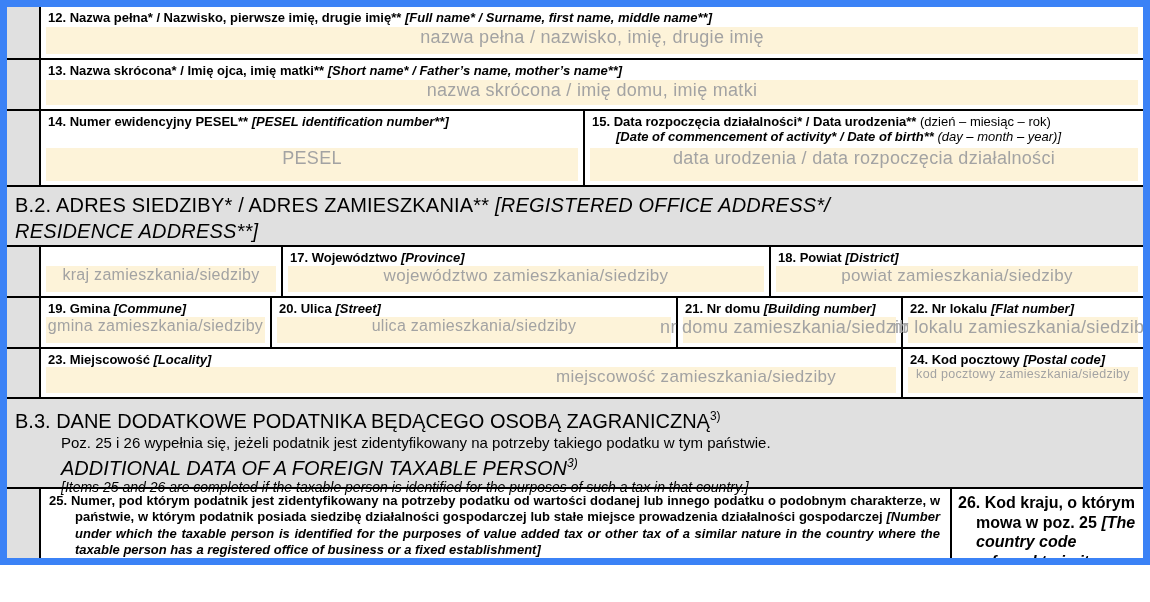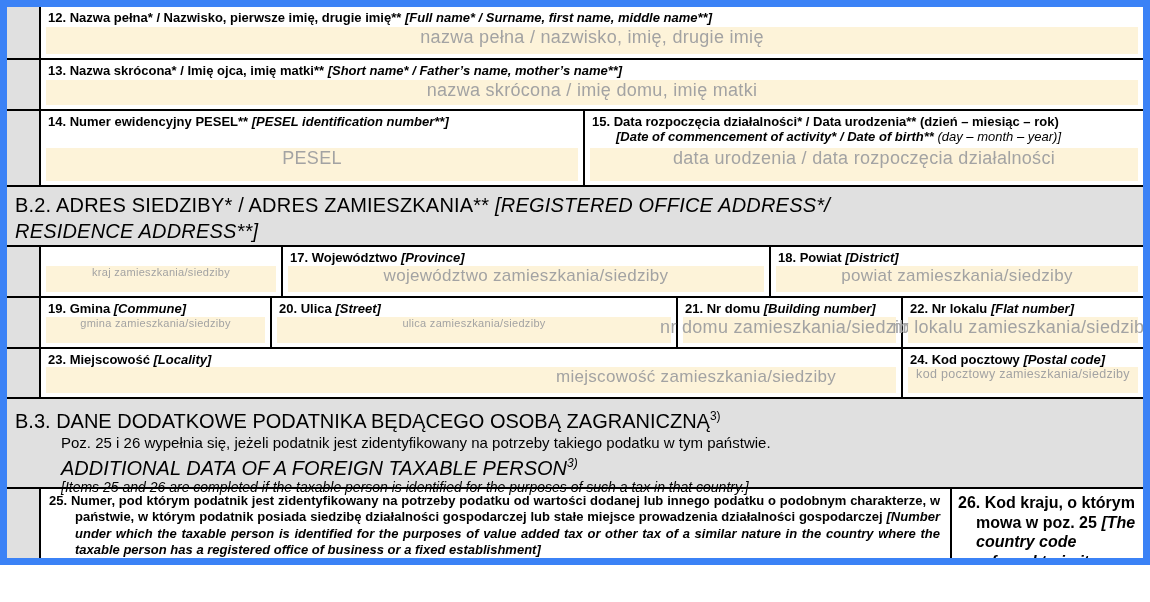--- a/index.html
+++ b/index.html
@@ -21,32 +21,32 @@
   .hh2{height:60px}.hr1{height:51px}.hr2{height:51px}.hr3{height:50px}
   .hh3{height:90px}.hr4{height:116px}
 
   
   .w544{width:544px;flex:none}.w242{width:242px;flex:none}.w488{width:488px;flex:none}
   .w231{width:231px;flex:none}.w406{width:406px;flex:none}.w225{width:225px;flex:none}
   .w862{width:862px;flex:none}.w911{width:911px;flex:none}
 
   .lbl { font-size:13px; font-weight:bold; line-height:1.18; padding:3px 6px 0 7px; white-space:nowrap; overflow:hidden; }
   .lbl .en { font-style:italic; }
-  .lbl .plain { font-weight:bold; }
+  .lbl .plain { font-weight:normal; }
   .lbl .plain-it { font-weight:normal; font-style:italic; }
   .lbl-line2 { padding-left:24px; }
 
   .input {
     background:#fdf3d9; margin:2px 5px 4px 5px; flex:1;
     display:flex; align-items:flex-start; justify-content:center; min-height:0;
   }
   .input-fixed { flex:none; height:33px; margin-top:auto; }
   .input-sm { flex:none; height:26px; margin-top:auto; }
   .ph { color:#a3a3a3; letter-spacing:0.3px; white-space:nowrap; }
-  .ph-lg{font-size:18px}.ph-17{font-size:17px}.ph-16{font-size:11px}
+  .ph-lg{font-size:18px}.ph-17{font-size:17px}.ph-16{font-size:16px}
   .ph-13{font-size:18px}.ph-12{font-size:12.5px}
   .shift-right .ph { margin-left:450px; }
 
   
   .sec-head { background:#e0e0e0; flex-direction:column; display:flex; }
   .sec-inner { padding:5px 10px 0 8px; }
   .sec-line { font-size:20px; line-height:26px; letter-spacing:0.2px; }
   .sec-en { font-style:italic; }
   .b3-line1 { font-size:20px; line-height:25px; }
   .b3-sub { padding-left:46px; }

